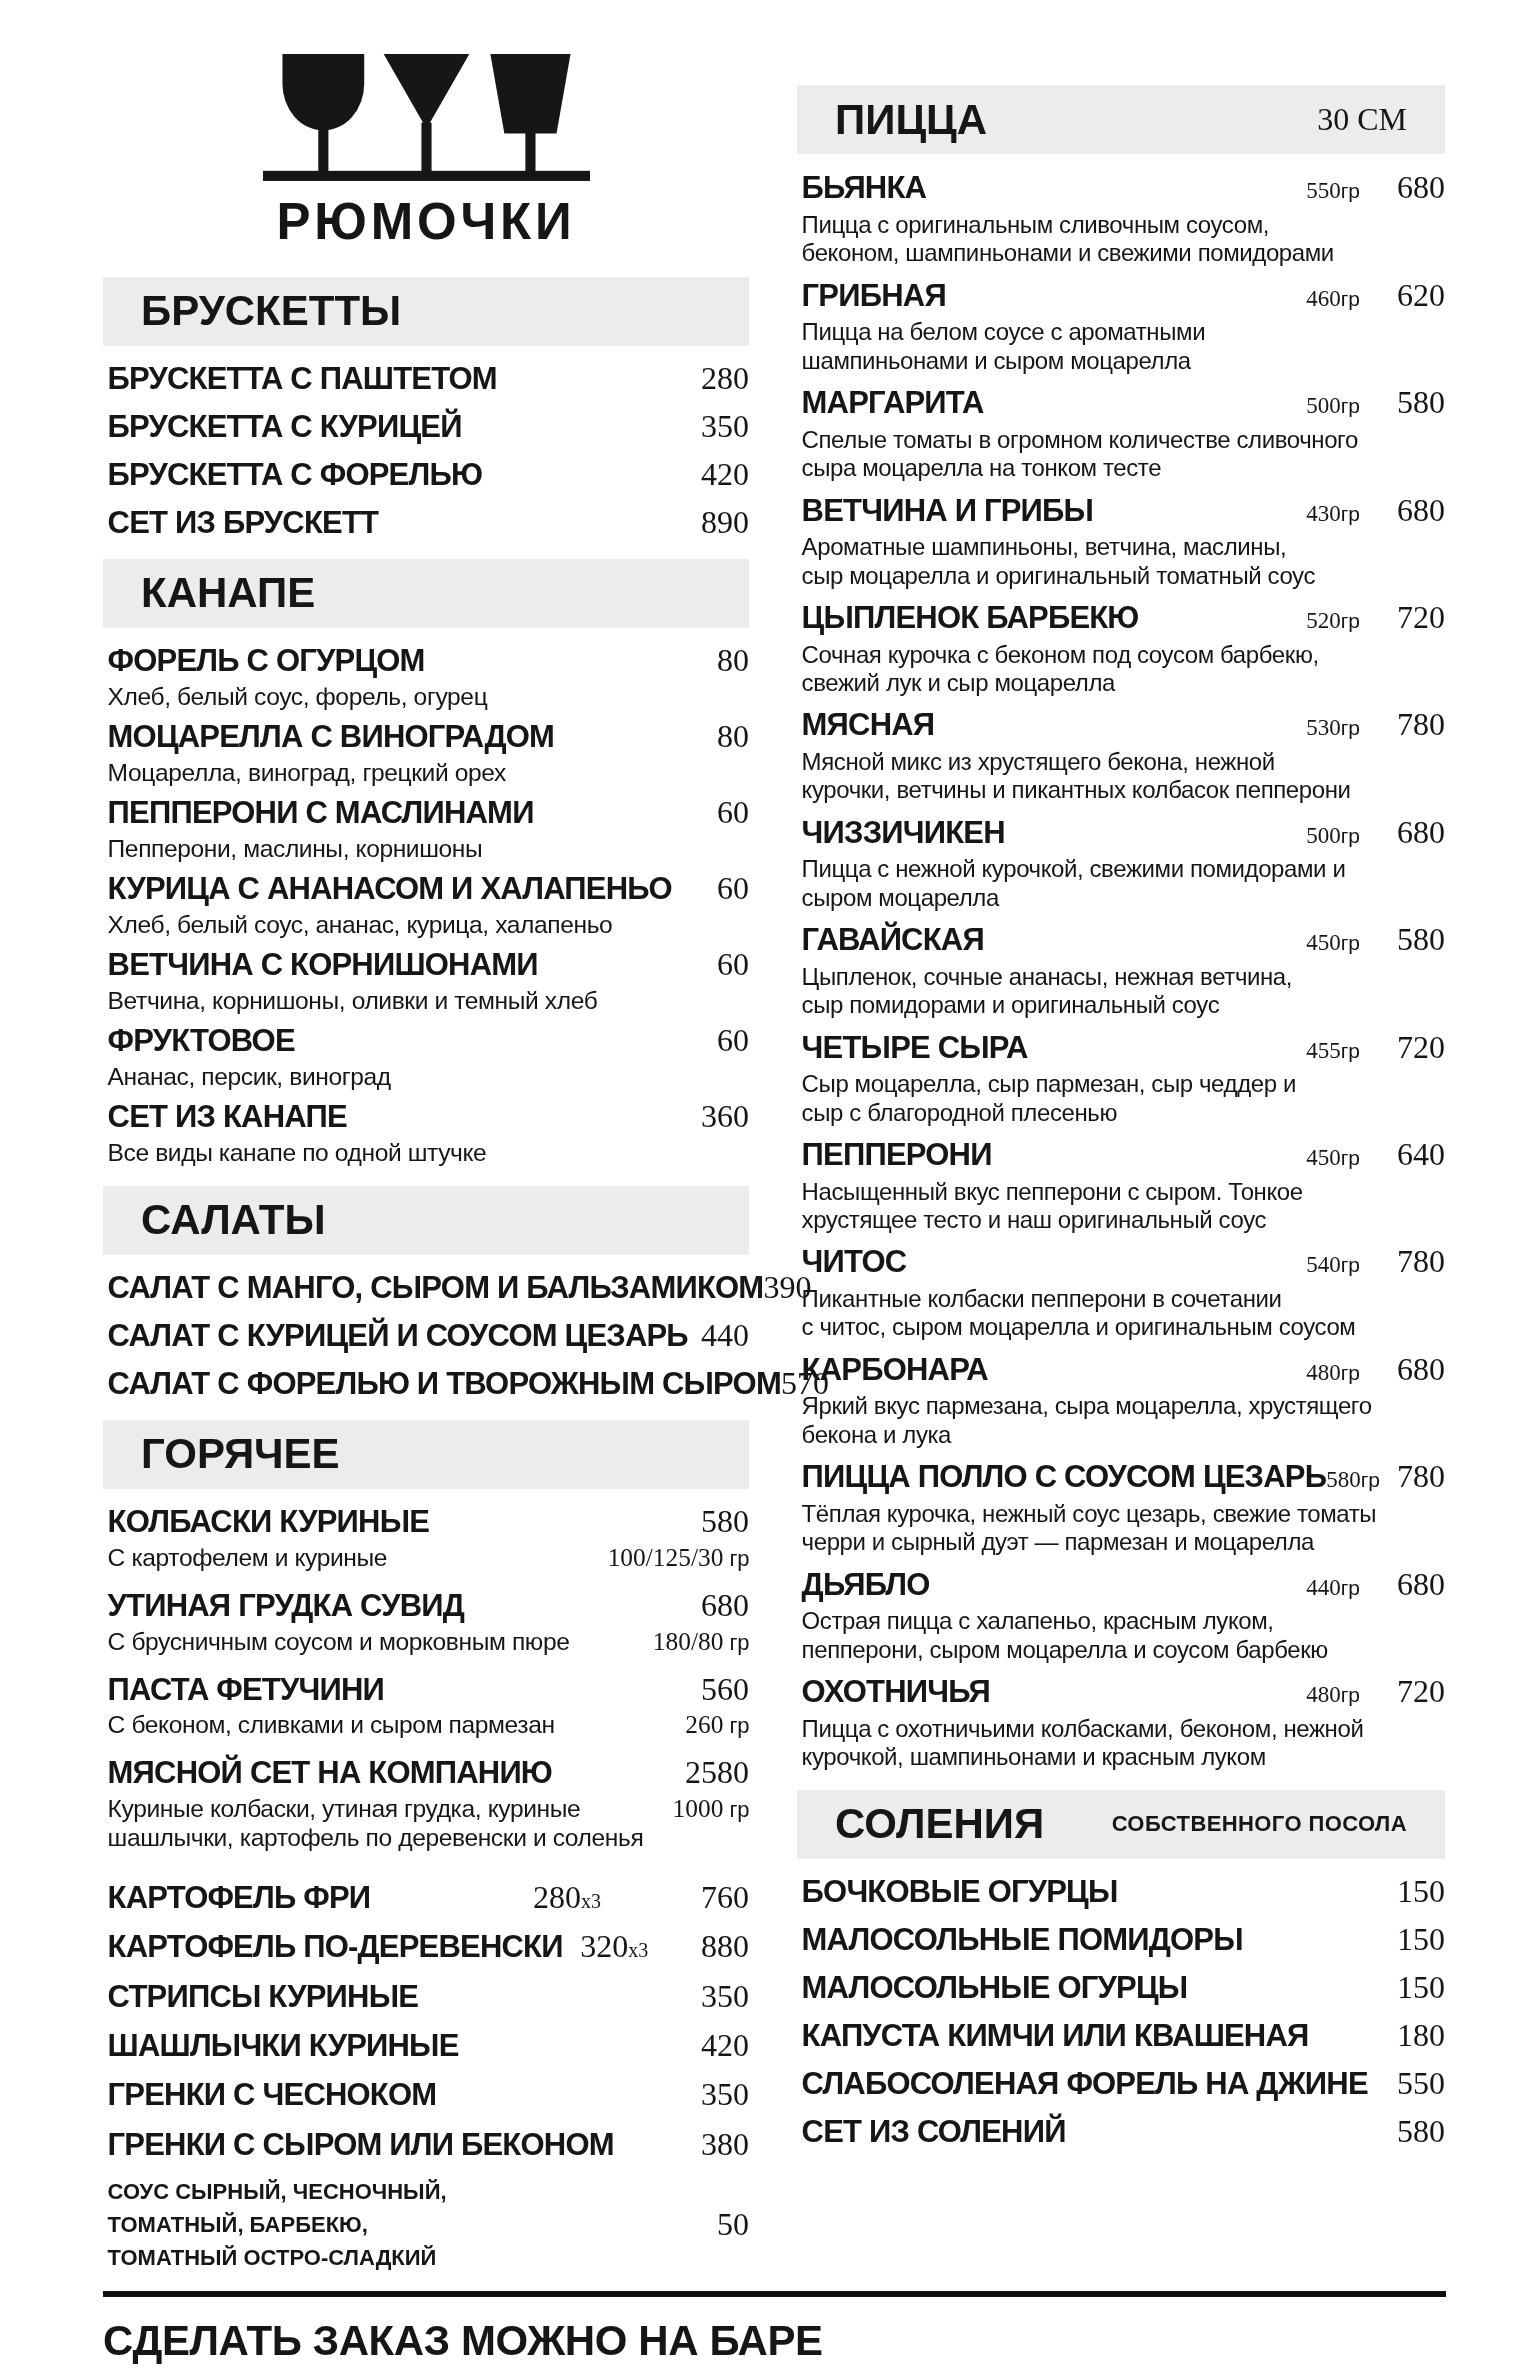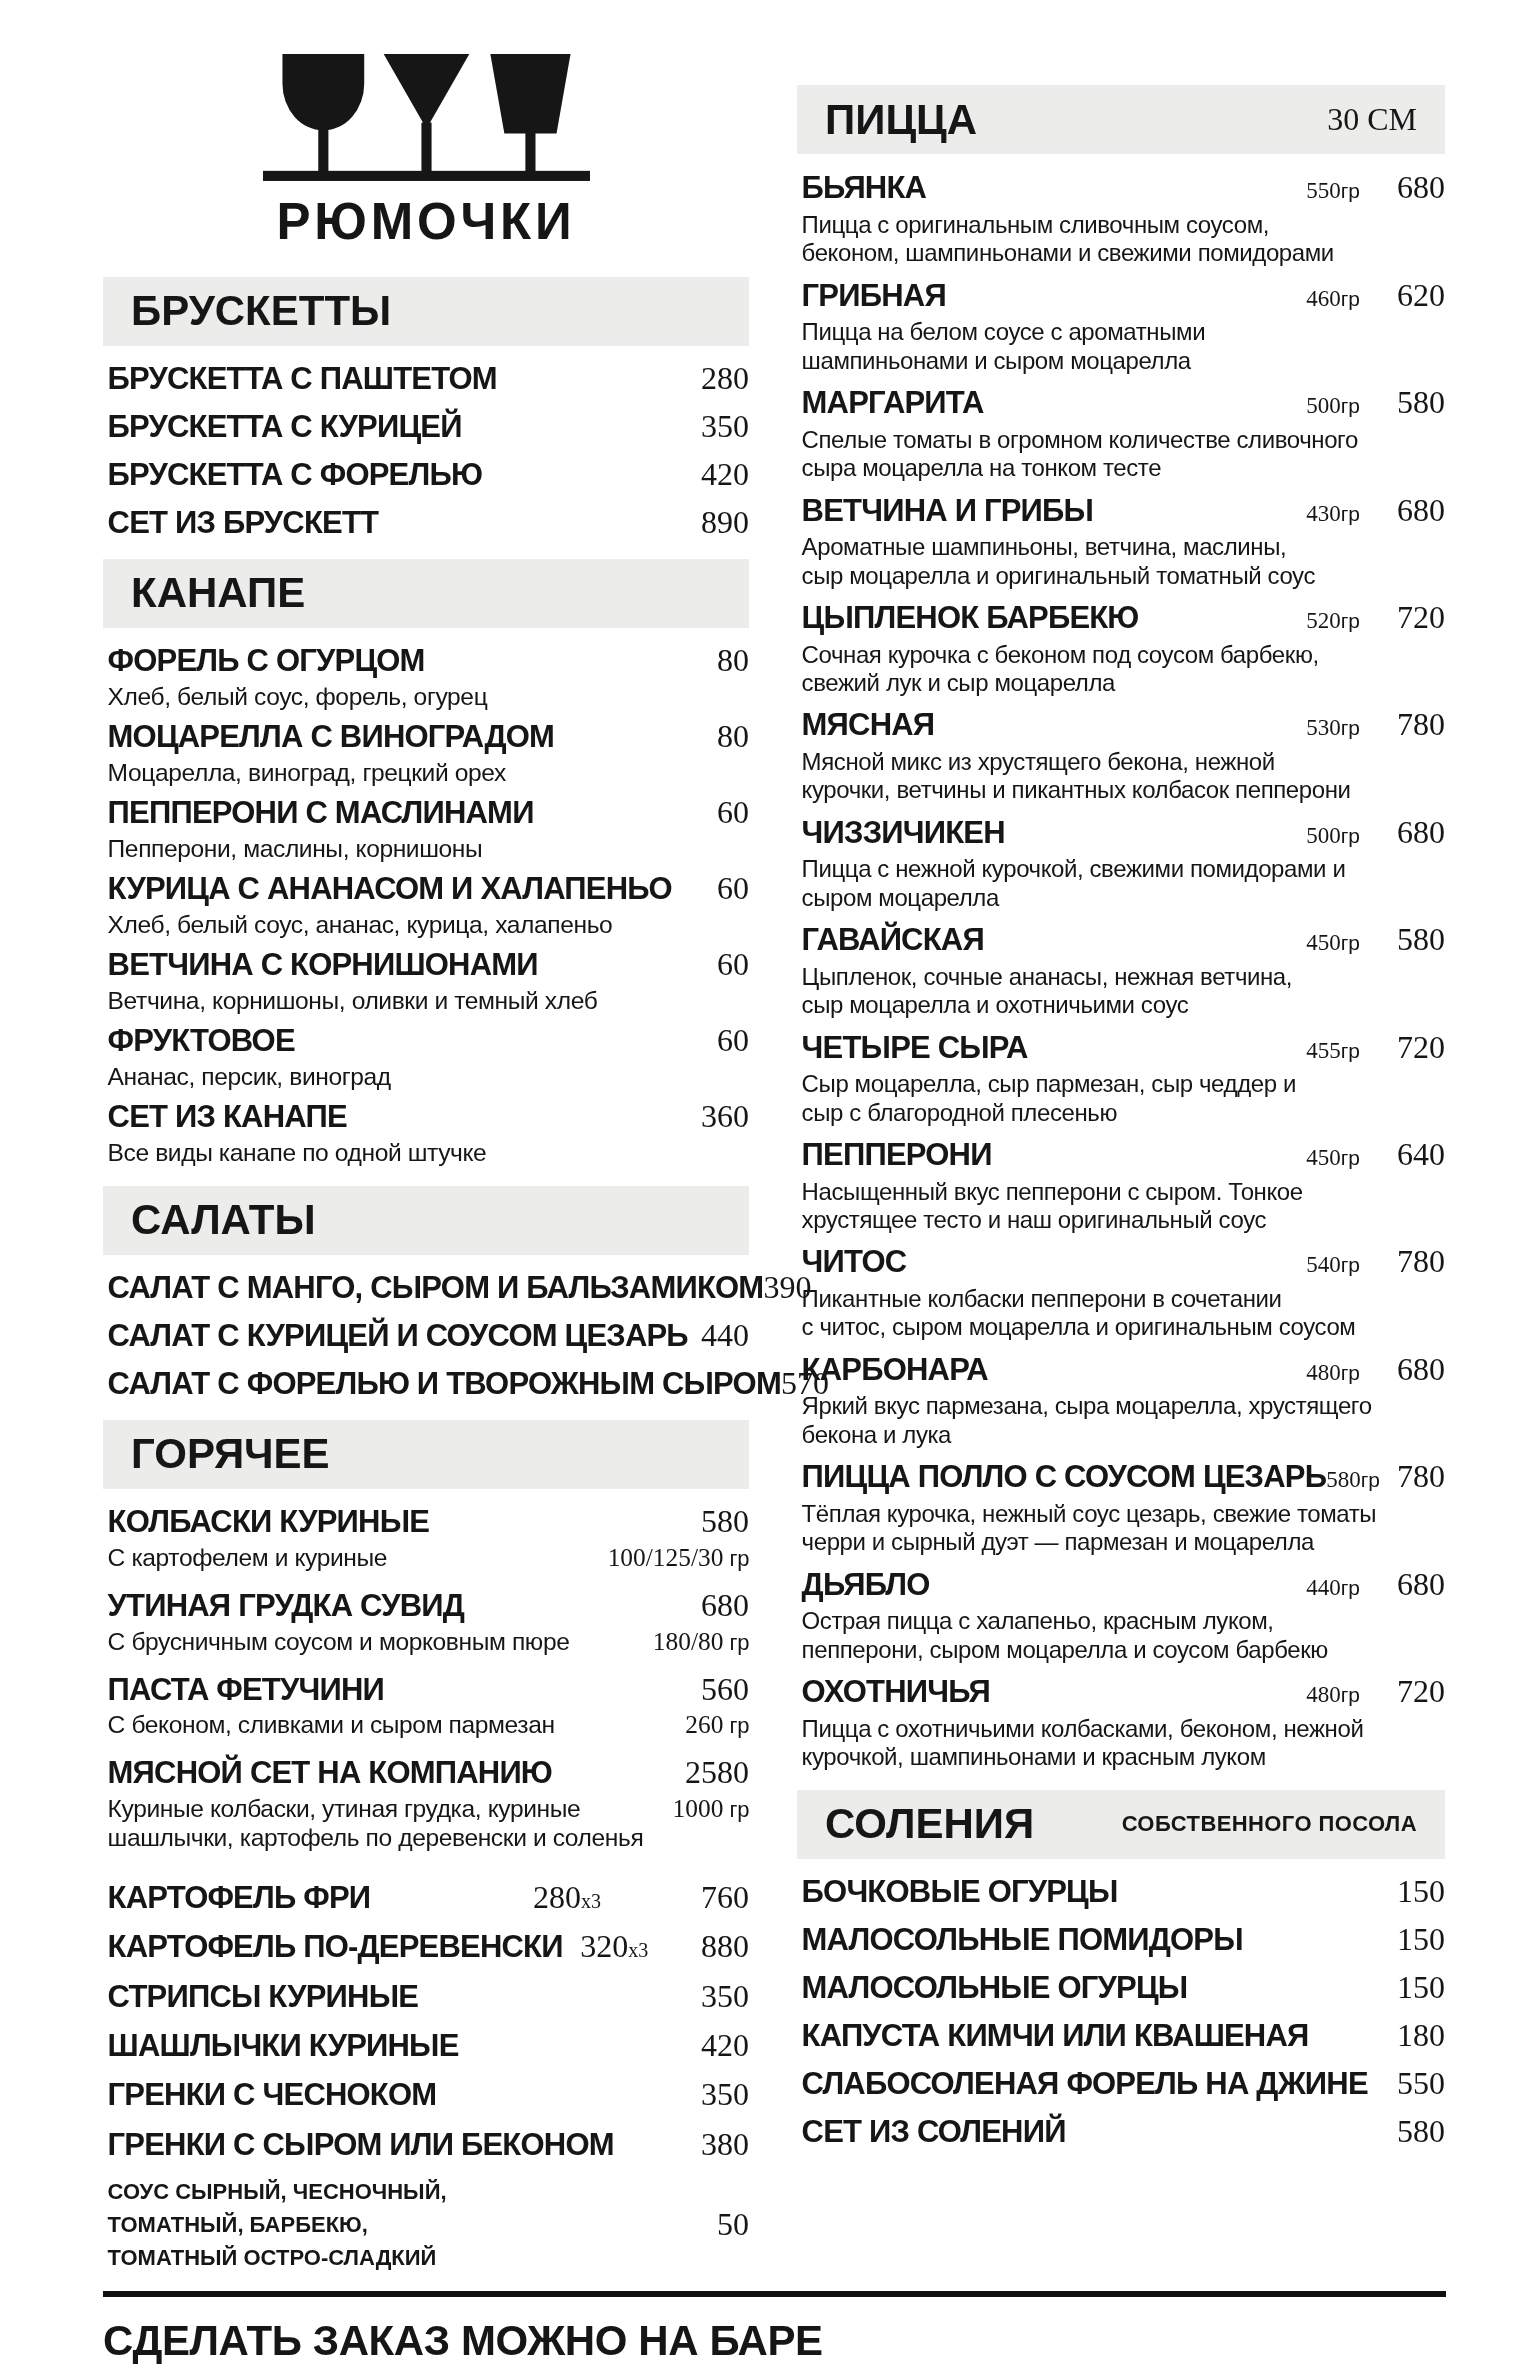--- a/index.html
+++ b/index.html
@@ -14,21 +14,21 @@
   .col-right{width:648px;padding-top:85px;}
 
   
   .logo-block{text-align:center;margin:0 auto 24.6px auto;width:331px;}
   .logo-block svg{display:block;margin:0 auto;}
   .brand-word{font-size:51px;font-weight:700;letter-spacing:3.8px;margin-top:12.3px;line-height:1.15;}
 
   
   .section{margin-bottom:18.5px;}
   .section-header{background:#ececea;height:69px;display:flex;align-items:center;
-    justify-content:space-between;padding:0 28px;margin-bottom:15.4px;}
+    justify-content:space-between;padding:0 38px;margin-bottom:15.4px;}
   .section-title{font-size:42px;font-weight:600;line-height:1;}
   .note-sans{font-size:22px;font-weight:600;letter-spacing:0.4px;}
   .note-serif{font-family:"Liberation Serif","DejaVu Serif",serif;font-size:32px;font-weight:400;}
 
   .item-name{font-size:31px;font-weight:600;letter-spacing:-0.8px;white-space:nowrap;line-height:1.15;}
   .price{font-size:32px;line-height:1.1;flex-shrink:0;}
   .desc{font-size:24.6px;font-weight:400;line-height:1.2;letter-spacing:-0.4px;}
   .pre{white-space:pre-line;}
 
   
@@ -400,21 +400,21 @@
   </div>
 
   <div class="item pz">
     <div class="name-row">
       <span class="item-name">ГАВАЙСКАЯ</span>
       <span class="pz-wt serif">450</span>
               <span class="pz-unit">гр</span>
       <span class="pz-price serif">580</span>
     </div>
     <div class="desc pre">Цыпленок, сочные ананасы, нежная ветчина,
-сыр моцарелла и охотничьими соус</div>
+сыр помидорами и оригинальный соус</div>
   </div>
 
   <div class="item pz">
     <div class="name-row">
       <span class="item-name">ЧЕТЫРЕ СЫРА</span>
       <span class="pz-wt serif">455</span>
               <span class="pz-unit">гр</span>
       <span class="pz-price serif">720</span>
     </div>
     <div class="desc pre">Сыр моцарелла, сыр пармезан, сыр чеддер и

